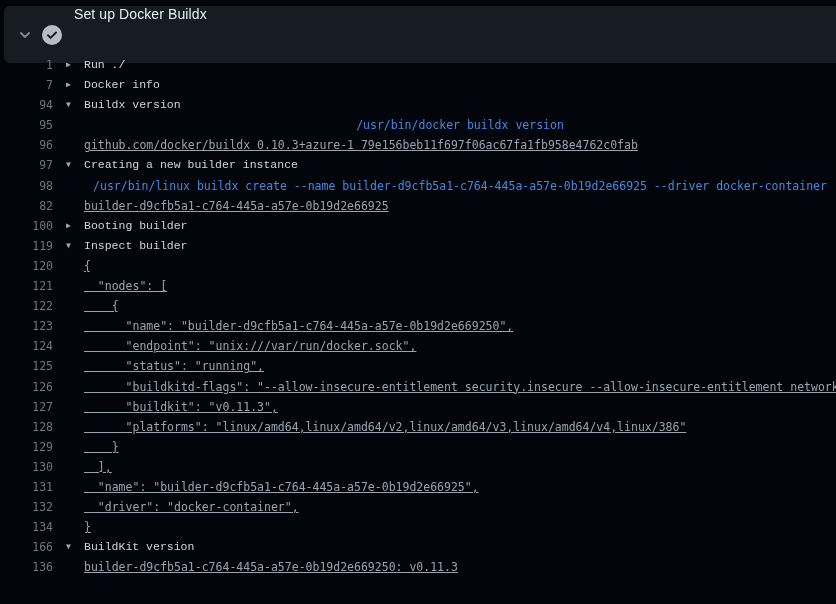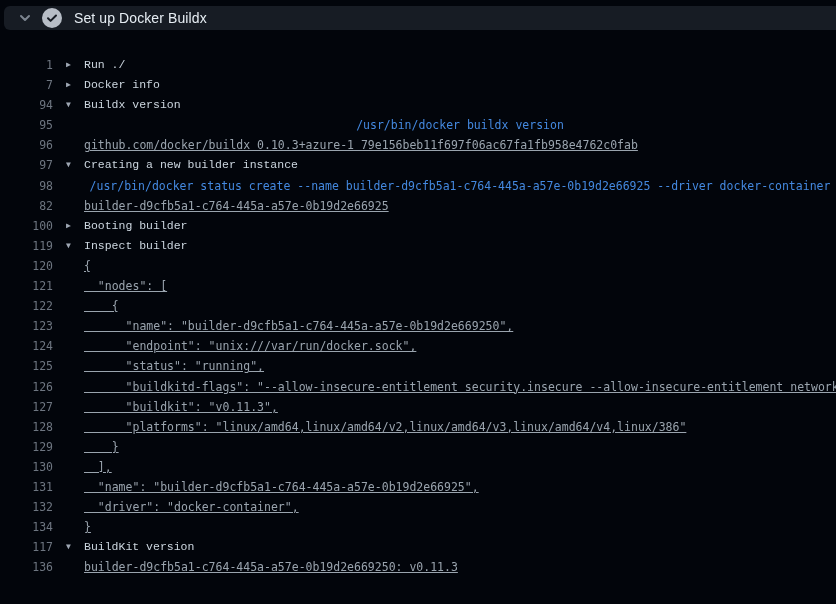--- a/index.html
+++ b/index.html
@@ -2,23 +2,23 @@
 <html><head>
 <meta charset="utf-8">
 <style>
   html,body{margin:0;padding:0;}
   body{
     width:836px;height:604px;overflow:hidden;position:relative;
     background:#02050b;
     font-family:"Liberation Sans", sans-serif;
   }
   .step-header{
-    position:absolute;top:6px;left:4px;right:0;height:24px;
+    position:absolute;top:6px;left:4px;right:0;height:57px;
     background:#171c24;border-radius:6px 0 0 6px;
-    display:flex;align-items:center;
+    display:flex;
     padding-left:14px;box-sizing:border-box;
     cursor:pointer;
   }
   .step-header .chev{display:flex;align-items:center;margin-right:10px;}
   .step-header .check{display:flex;align-items:center;margin-right:12px;}
   .step-title{
     color:#e6edf3;font-size:14px;font-weight:500;letter-spacing:.1px;
   }
   .log{
     position:absolute;top:46px;left:0;right:0;bottom:0;
@@ -62,34 +62,34 @@
 </div>
 
 <div class="log">
   <div>
       <div class="row group-collapsed"><span class="num">1</span><span class="gutter">▶</span><span class="txt">Run ./</span></div>
       <div class="row group-collapsed"><span class="num">7</span><span class="gutter">▶</span><span class="txt">Docker info</span></div>
       <div class="row group-open"><span class="num">94</span><span class="gutter">▼</span><span class="txt">Buildx version</span></div>
       <div class="row command"><span class="num">95</span><span class="gutter"></span><span class="txt">/usr/bin/docker buildx version</span></div>
       <div class="row output"><span class="num">96</span><span class="gutter"></span><span class="txt">github.com/docker/buildx 0.10.3+azure-1 79e156beb11f697f06ac67fa1fb958e4762c0fab</span></div>
       <div class="row group-open"><span class="num">97</span><span class="gutter">▼</span><span class="txt">Creating a new builder instance</span></div>
-      <div class="row command"><span class="num">98</span><span class="gutter"></span><span class="txt">/usr/bin/docker status create --name builder-d9cfb5a1-c764-445a-a57e-0b19d2e66925 --driver docker-container</span></div>
+      <div class="row command"><span class="num">98</span><span class="gutter"></span><span class="txt">/usr/bin/linux buildx create --name builder-d9cfb5a1-c764-445a-a57e-0b19d2e66925 --driver docker-container</span></div>
       <div class="row output"><span class="num">82</span><span class="gutter"></span><span class="txt">builder-d9cfb5a1-c764-445a-a57e-0b19d2e66925</span></div>
       <div class="row group-collapsed"><span class="num">100</span><span class="gutter">▶</span><span class="txt">Booting builder</span></div>
       <div class="row group-open"><span class="num">119</span><span class="gutter">▼</span><span class="txt">Inspect builder</span></div>
       <div class="row output"><span class="num">120</span><span class="gutter"></span><span class="txt">{</span></div>
       <div class="row output"><span class="num">121</span><span class="gutter"></span><span class="txt">  "nodes": [</span></div>
       <div class="row output"><span class="num">122</span><span class="gutter"></span><span class="txt">    {</span></div>
       <div class="row output"><span class="num">123</span><span class="gutter"></span><span class="txt">      "name": "builder-d9cfb5a1-c764-445a-a57e-0b19d2e669250",</span></div>
       <div class="row output"><span class="num">124</span><span class="gutter"></span><span class="txt">      "endpoint": "unix:///var/run/docker.sock",</span></div>
       <div class="row output"><span class="num">125</span><span class="gutter"></span><span class="txt">      "status": "running",</span></div>
       <div class="row output"><span class="num">126</span><span class="gutter"></span><span class="txt">      "buildkitd-flags": "--allow-insecure-entitlement security.insecure --allow-insecure-entitlement network.host",</span></div>
       <div class="row output"><span class="num">127</span><span class="gutter"></span><span class="txt">      "buildkit": "v0.11.3",</span></div>
       <div class="row output"><span class="num">128</span><span class="gutter"></span><span class="txt">      "platforms": "linux/amd64,linux/amd64/v2,linux/amd64/v3,linux/amd64/v4,linux/386"</span></div>
       <div class="row output"><span class="num">129</span><span class="gutter"></span><span class="txt">    }</span></div>
       <div class="row output"><span class="num">130</span><span class="gutter"></span><span class="txt">  ],</span></div>
       <div class="row output"><span class="num">131</span><span class="gutter"></span><span class="txt">  "name": "builder-d9cfb5a1-c764-445a-a57e-0b19d2e66925",</span></div>
       <div class="row output"><span class="num">132</span><span class="gutter"></span><span class="txt">  "driver": "docker-container",</span></div>
       <div class="row output"><span class="num">134</span><span class="gutter"></span><span class="txt">}</span></div>
-      <div class="row group-open"><span class="num">117</span><span class="gutter">▼</span><span class="txt">BuildKit version</span></div>
+      <div class="row group-open"><span class="num">166</span><span class="gutter">▼</span><span class="txt">BuildKit version</span></div>
       <div class="row output"><span class="num">136</span><span class="gutter"></span><span class="txt">builder-d9cfb5a1-c764-445a-a57e-0b19d2e669250: v0.11.3</span></div>
     </div>
 </div>
 
 </body></html>

